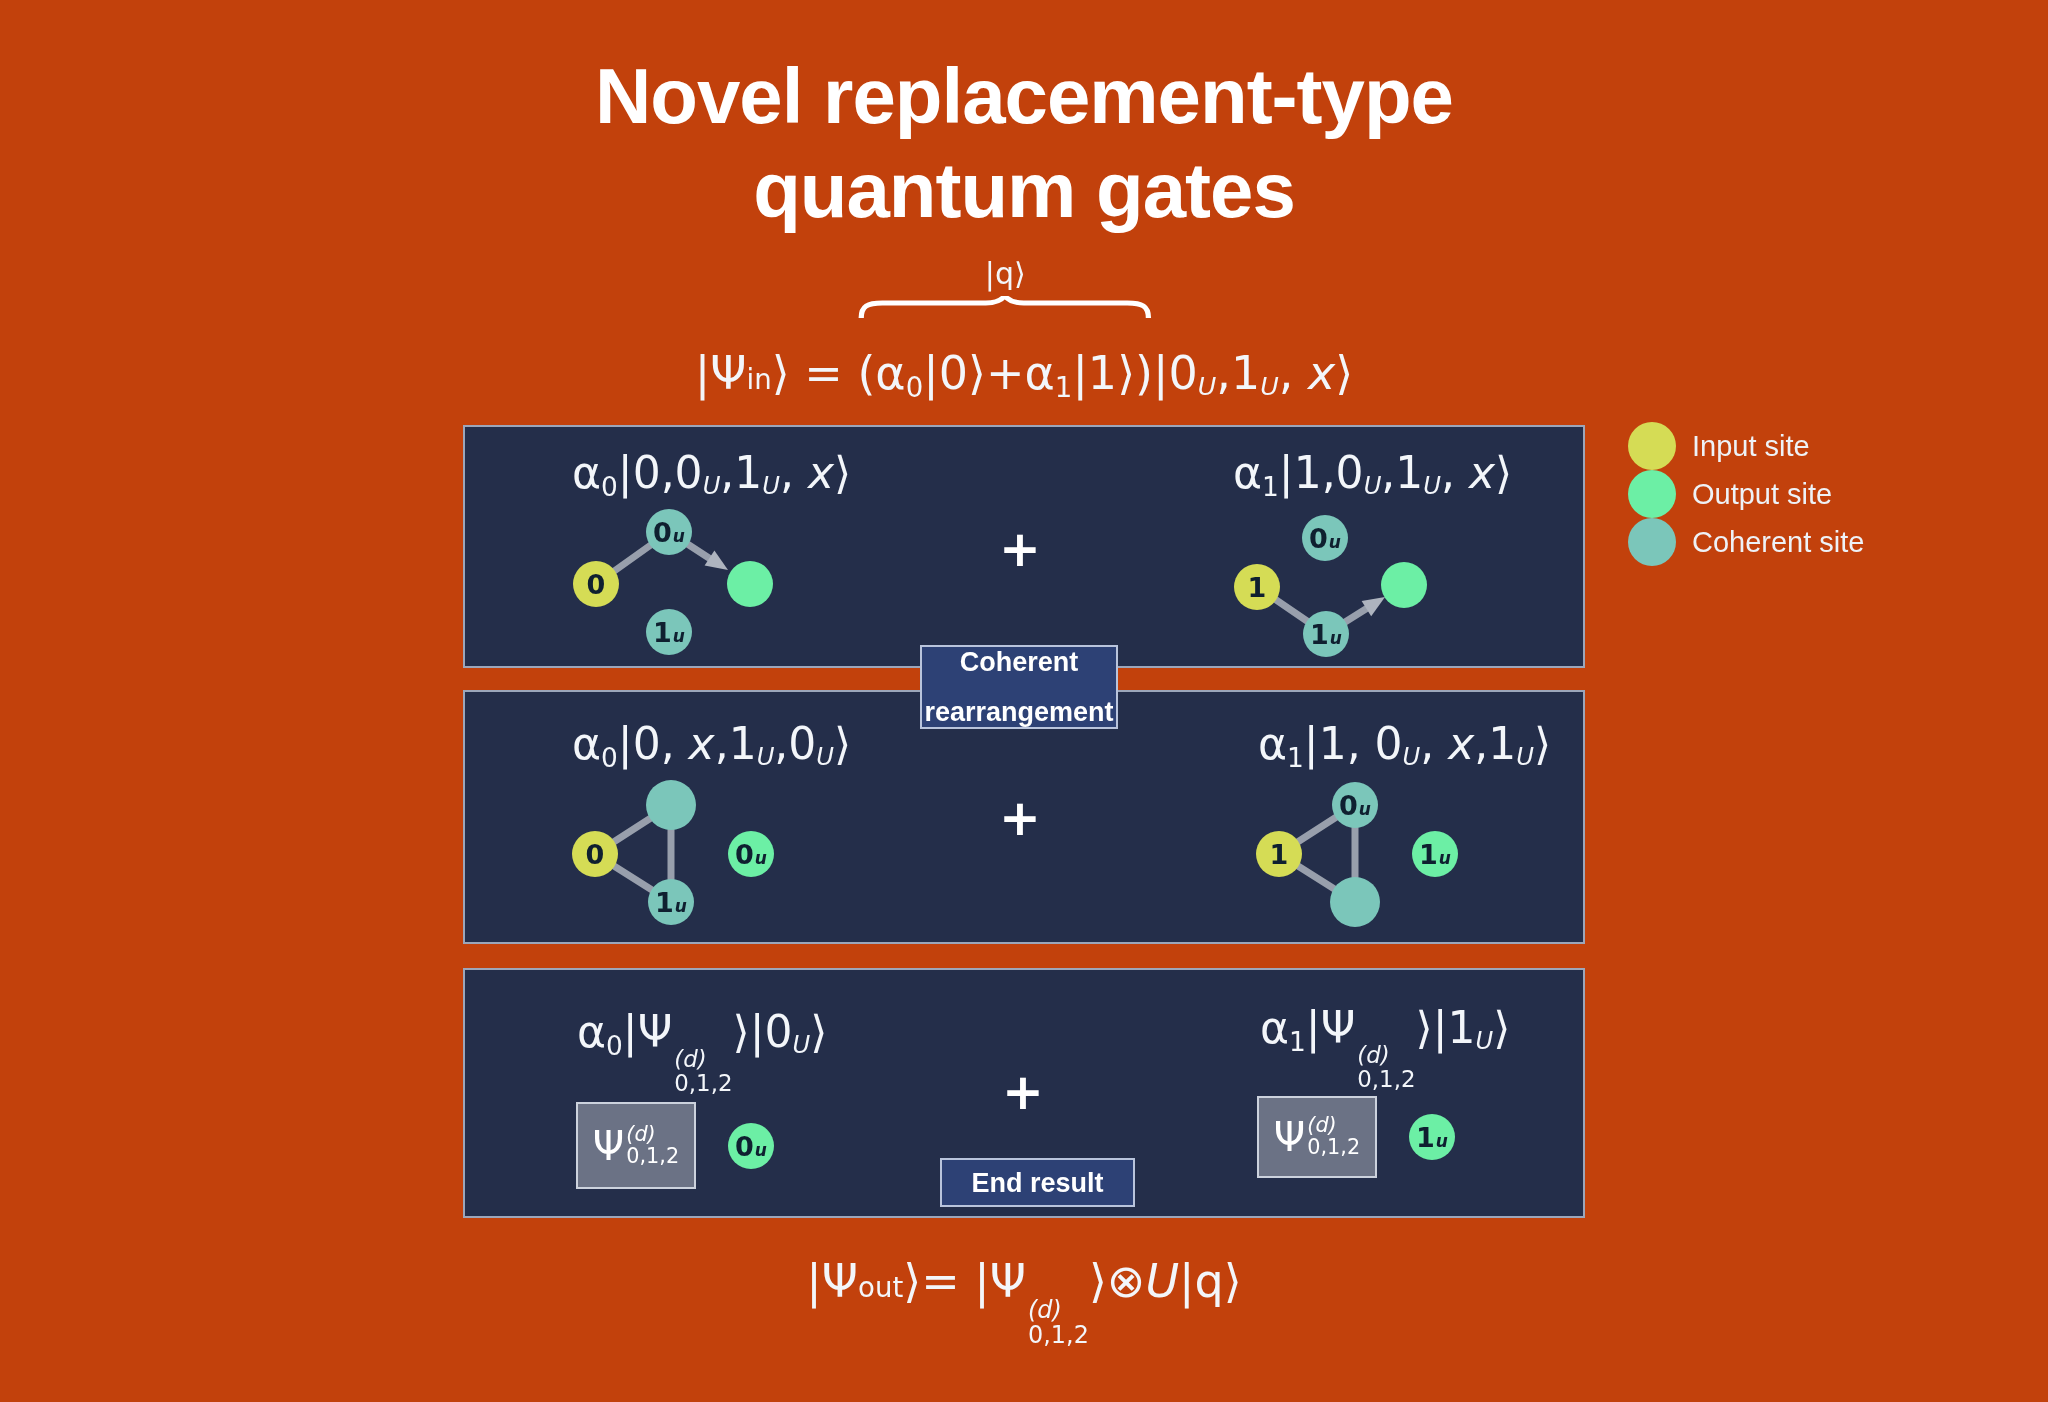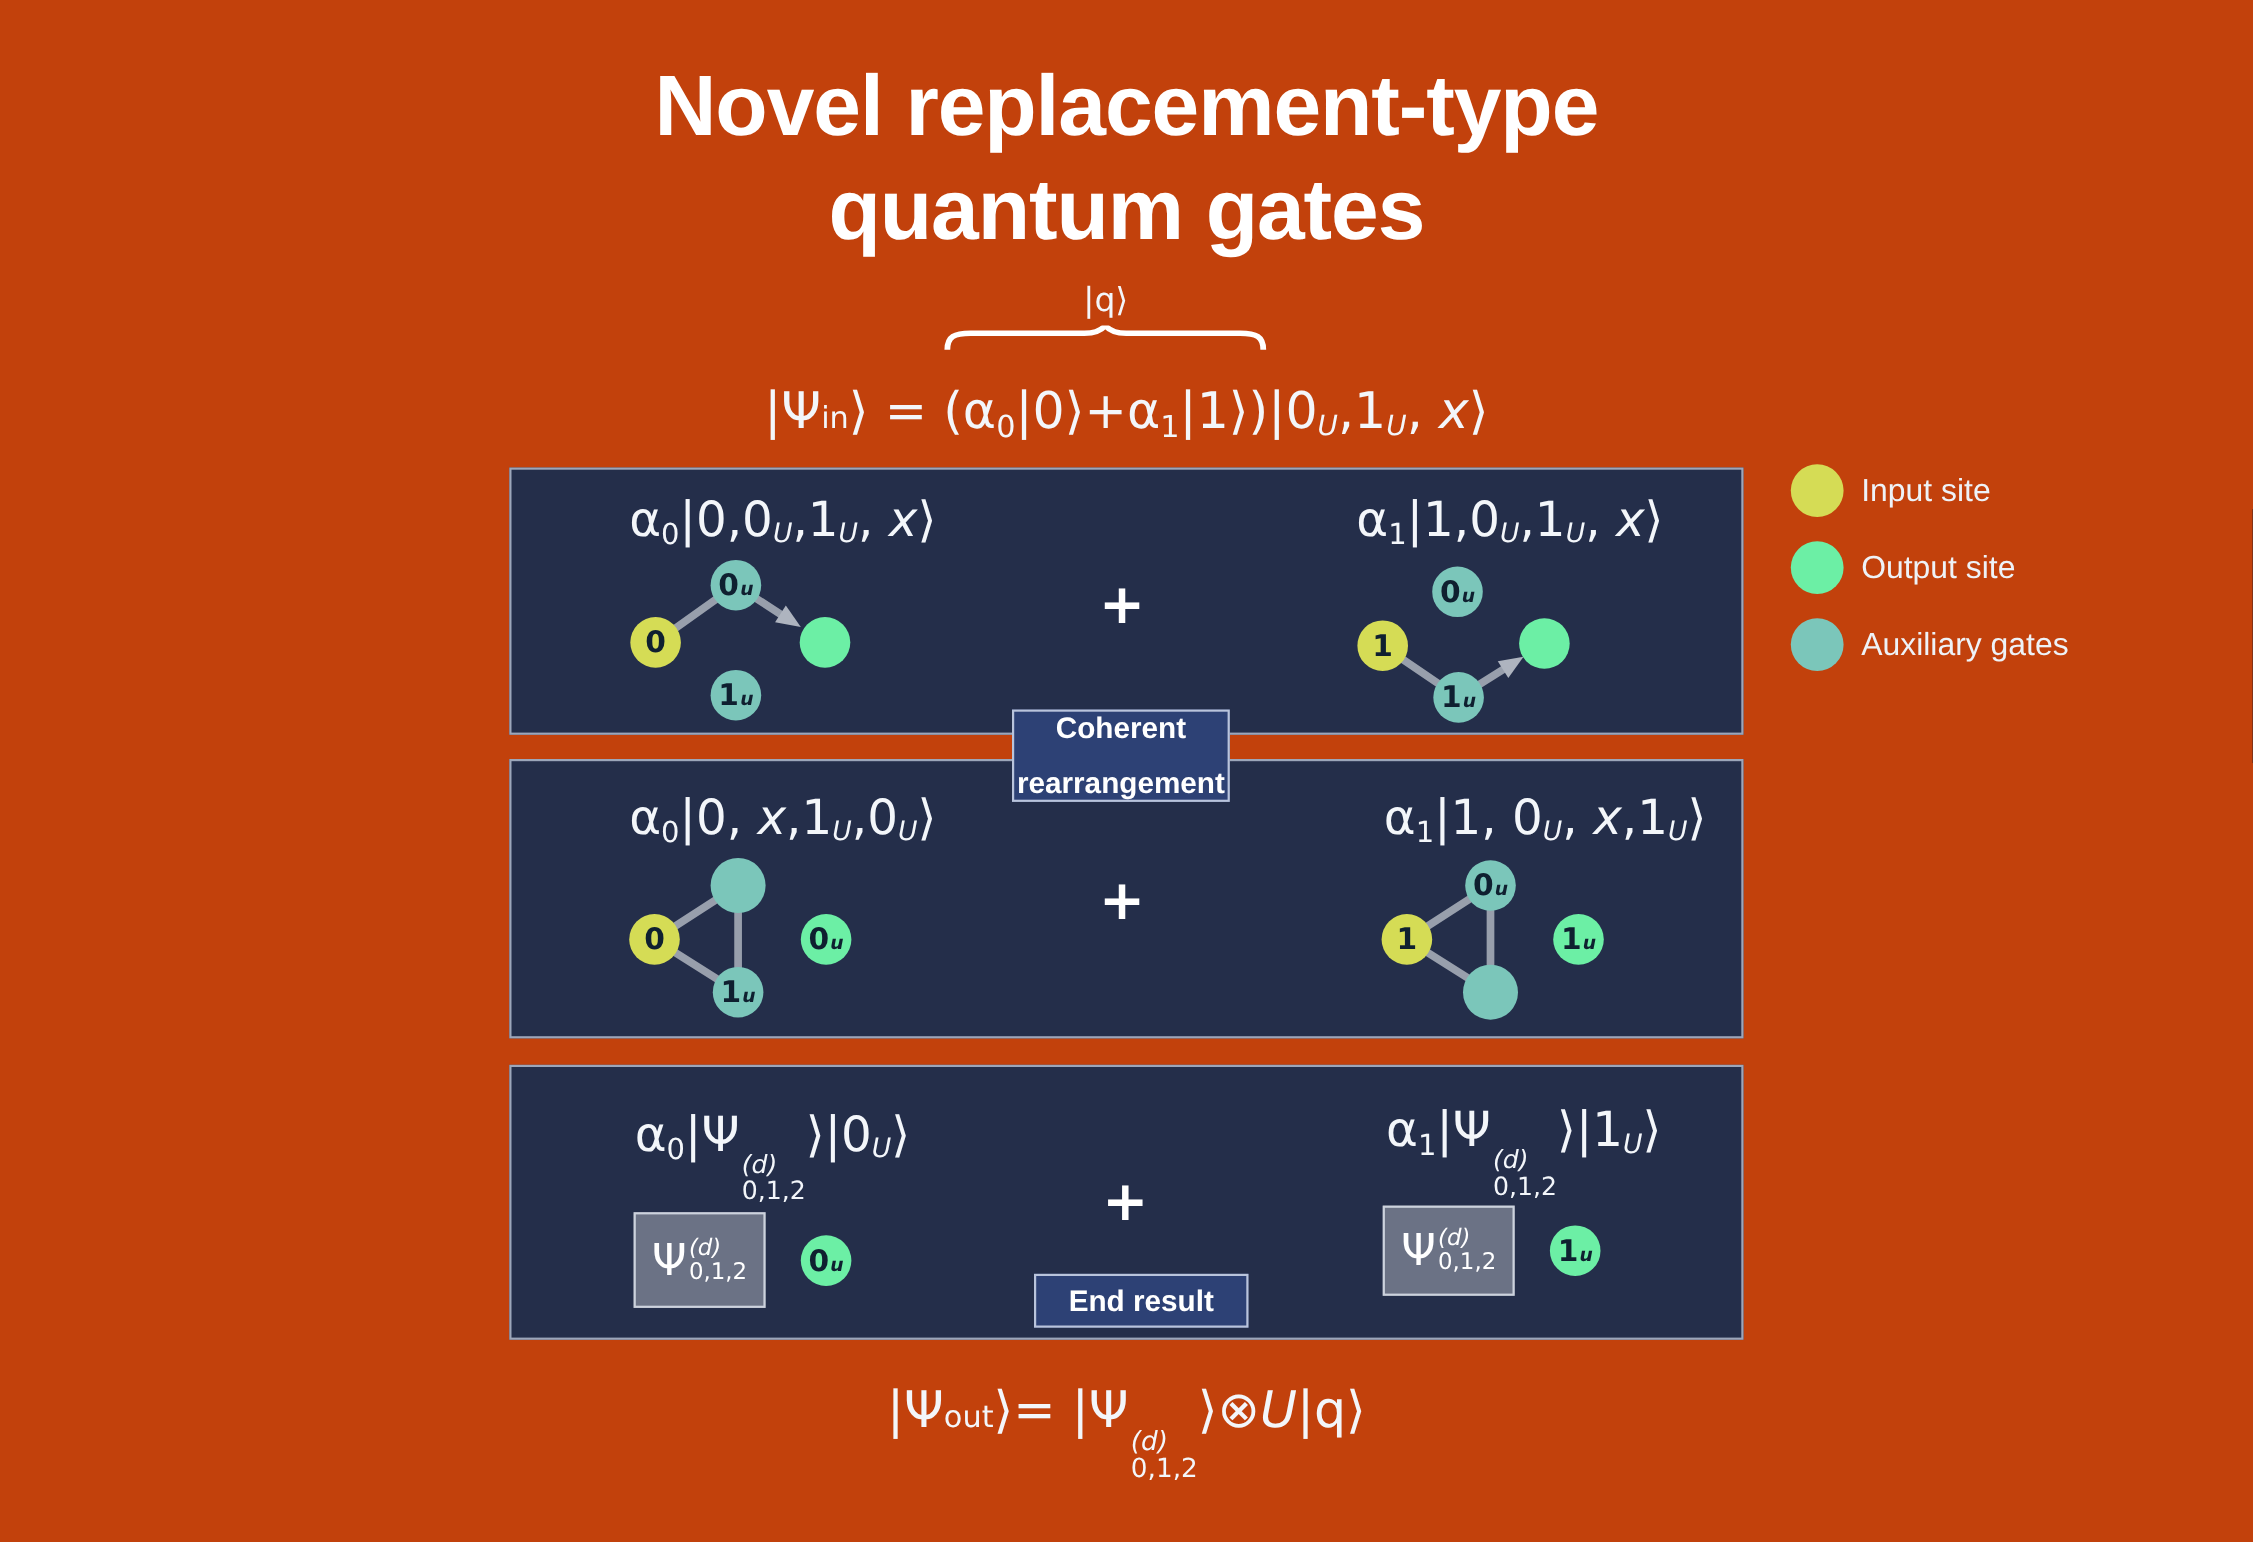--- a/index.html
+++ b/index.html
@@ -46,21 +46,21 @@
           color:#fff;font-weight:700;font-size:27px;line-height:34px;text-align:center;
           display:flex;flex-direction:column;justify-content:center;z-index:5;gap:16px;}
   #box-coherent{left:920px;top:645px;width:198px;height:84px;}
   #box-disentangling{left:927px;top:915px;width:196px;height:84px;}
   #box-end{left:940px;top:1158px;width:195px;height:49px;}
   
   .psibox{position:absolute;background:#6b7285;border:2px solid #ccd2dd;box-sizing:border-box;
           display:flex;align-items:center;justify-content:center;color:#fff;
           font-family:"DejaVu Sans",sans-serif;font-size:40px;}
   
-  .legend{position:absolute;left:1628px;top:422px;display:flex;flex-direction:column;gap:22px;}
+  .legend{position:absolute;left:1628px;top:422px;display:flex;flex-direction:column;gap:0;}
   .legend-row{display:flex;align-items:center;gap:16px;height:48px;}
   .legend-swatch{width:48px;height:48px;border-radius:50%;flex:0 0 auto;}
   .legend-label{font-size:29px;font-weight:400;color:#eef2f7;white-space:nowrap;}
 </style>
 </head>
 <body>
 
 <div id="canvas">
 
   <div class="title">
@@ -221,21 +221,21 @@
     <div class="legend-row">
       <span class="legend-swatch" style="background-color: rgb(213, 220, 85);"></span>
       <span class="legend-label">Input site</span>
     </div>
     <div class="legend-row">
       <span class="legend-swatch" style="background-color: rgb(108, 239, 165);"></span>
       <span class="legend-label">Output site</span>
     </div>
     <div class="legend-row">
       <span class="legend-swatch" style="background-color: rgb(123, 198, 186);"></span>
-      <span class="legend-label">Auxiliary gates</span>
+      <span class="legend-label">Coherent site</span>
     </div>
   </div>
 
   <div class="eq-out math">
     <span>|Ψ</span><span class="scriptsize">out</span><span>⟩= |Ψ</span><span class="stack">
         <span class="st-sup">(d)</span>
         <span class="st-sub">0,1,2</span>
       </span><span>⟩</span><span>⊗</span><span class="it">U</span><span>|q⟩</span>
   </div>
 

